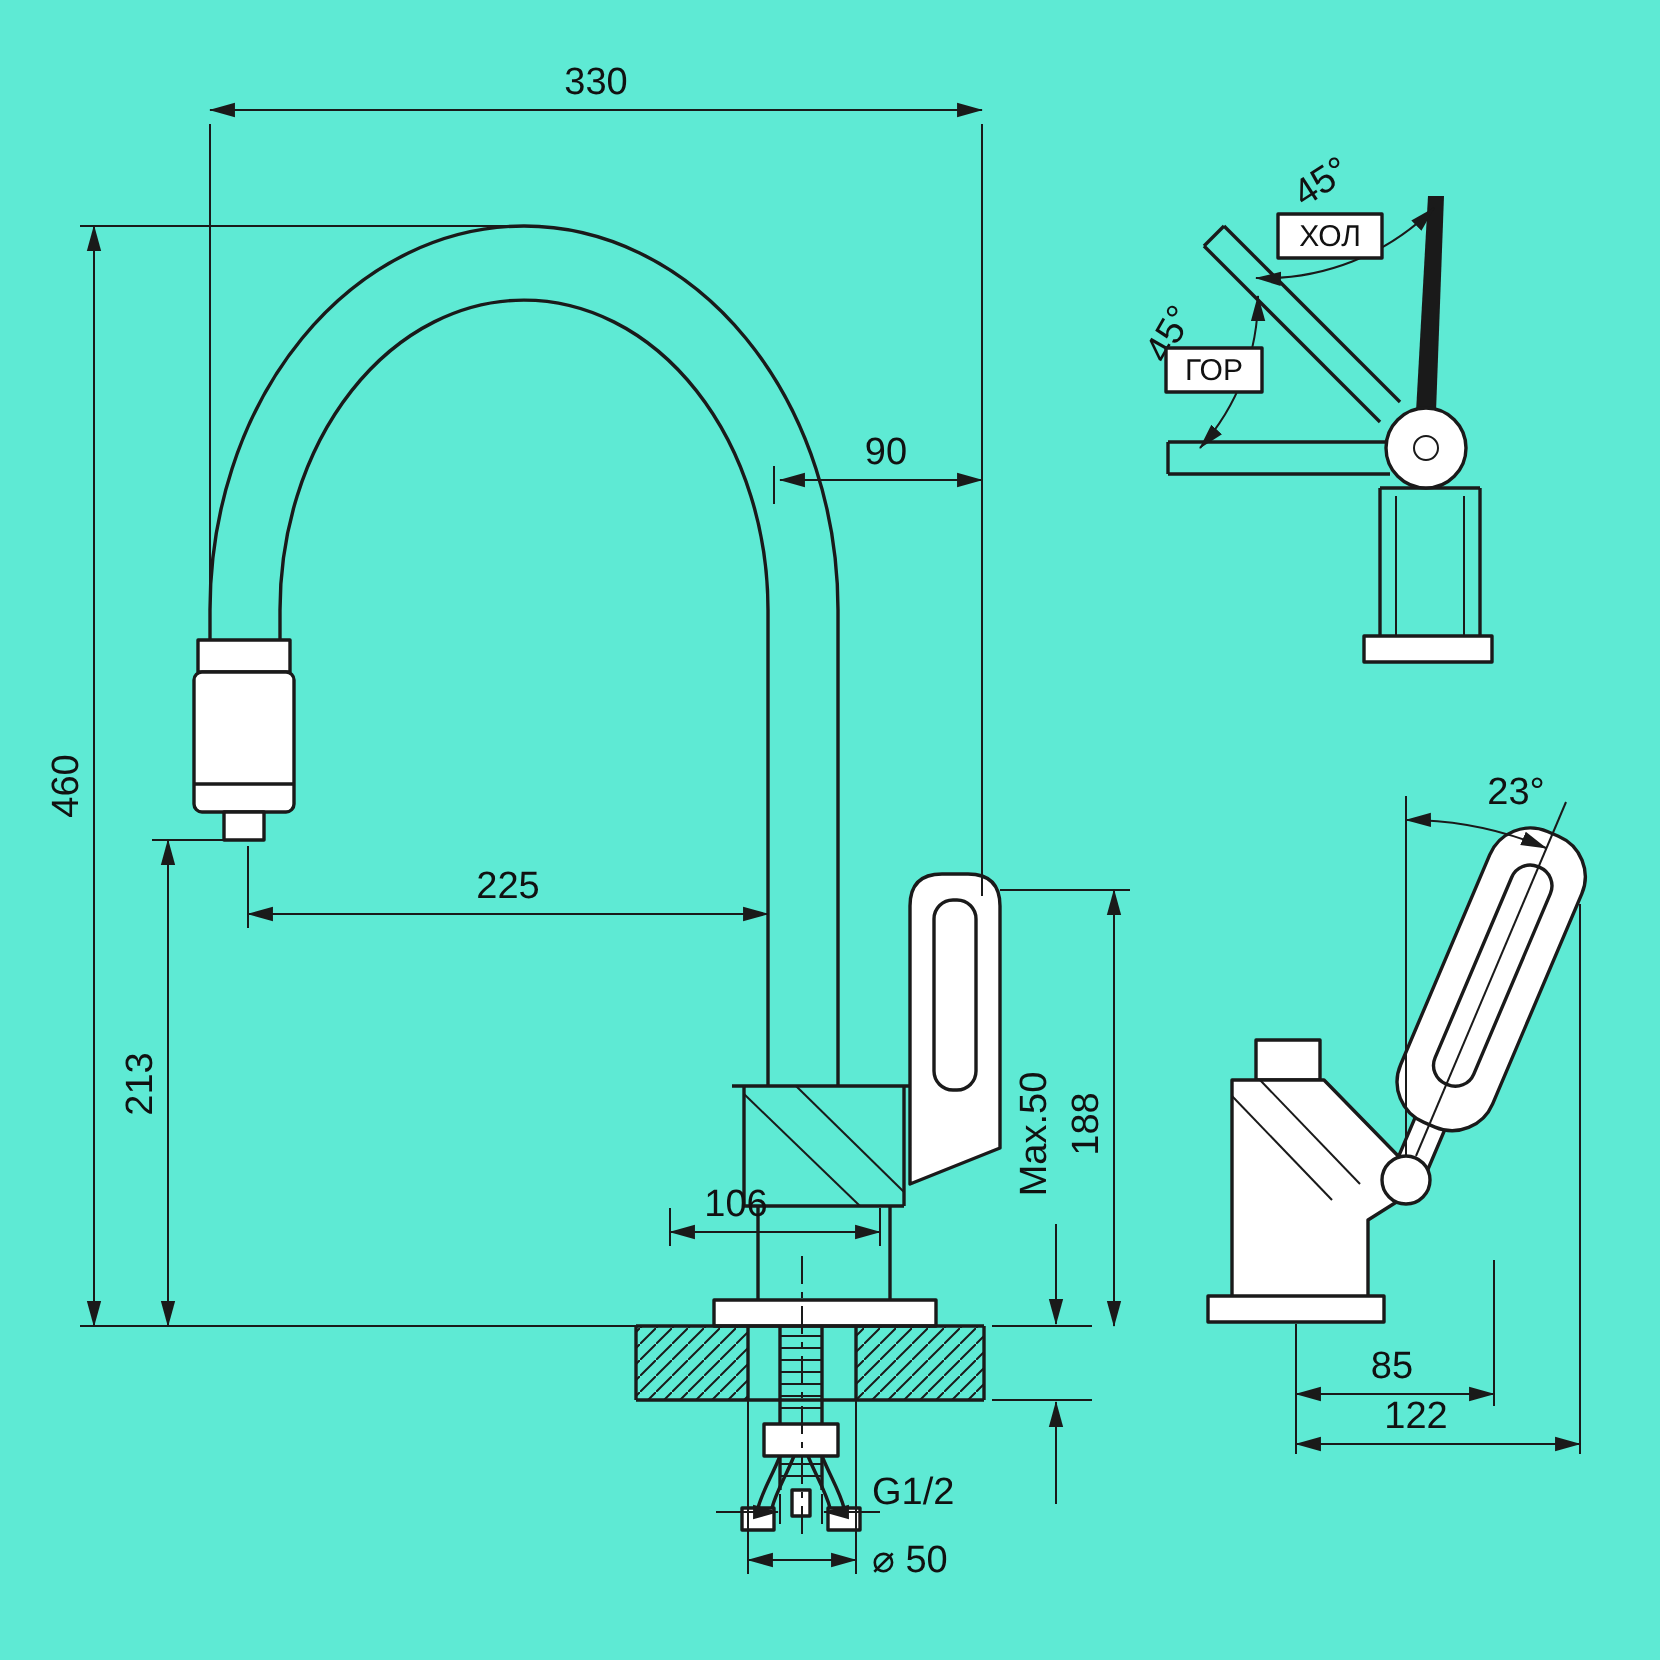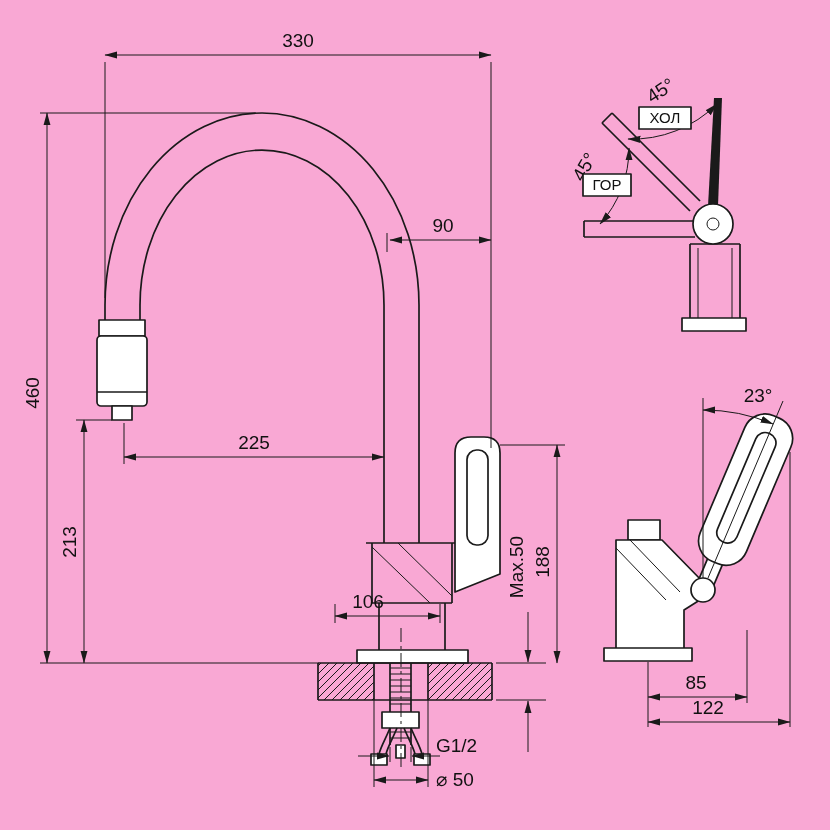--- a/index.html
+++ b/index.html
@@ -1,16 +1,16 @@
 <!DOCTYPE html>
 <html><head>
 <meta charset="utf-8">
 <style>
   html,body{margin:0;padding:0;background:#ffffff;}
-  .wrap{width:830px;height:830px;background:#f9a8d4;}
+  .wrap{width:830px;height:830px;background:#5eead4;}
   svg{display:block;}
   .ln{fill:none;stroke:#1a1a1a;stroke-width:1.7;stroke-linejoin:round;}
   .lnf{fill:#ffffff;stroke:#1a1a1a;stroke-width:1.7;stroke-linejoin:round;}
   .thin{fill:none;stroke:#1a1a1a;stroke-width:1;}
   .cl{stroke-dasharray:14,4,3,4;}
   .dtxt{font-family:"Liberation Sans",sans-serif;font-size:19px;fill:#111;}
   .stxt{font-family:"Liberation Sans",sans-serif;font-size:15px;fill:#111;}
   .dark{fill:#1a1a1a;stroke:none;}
 </style>
 </head>

